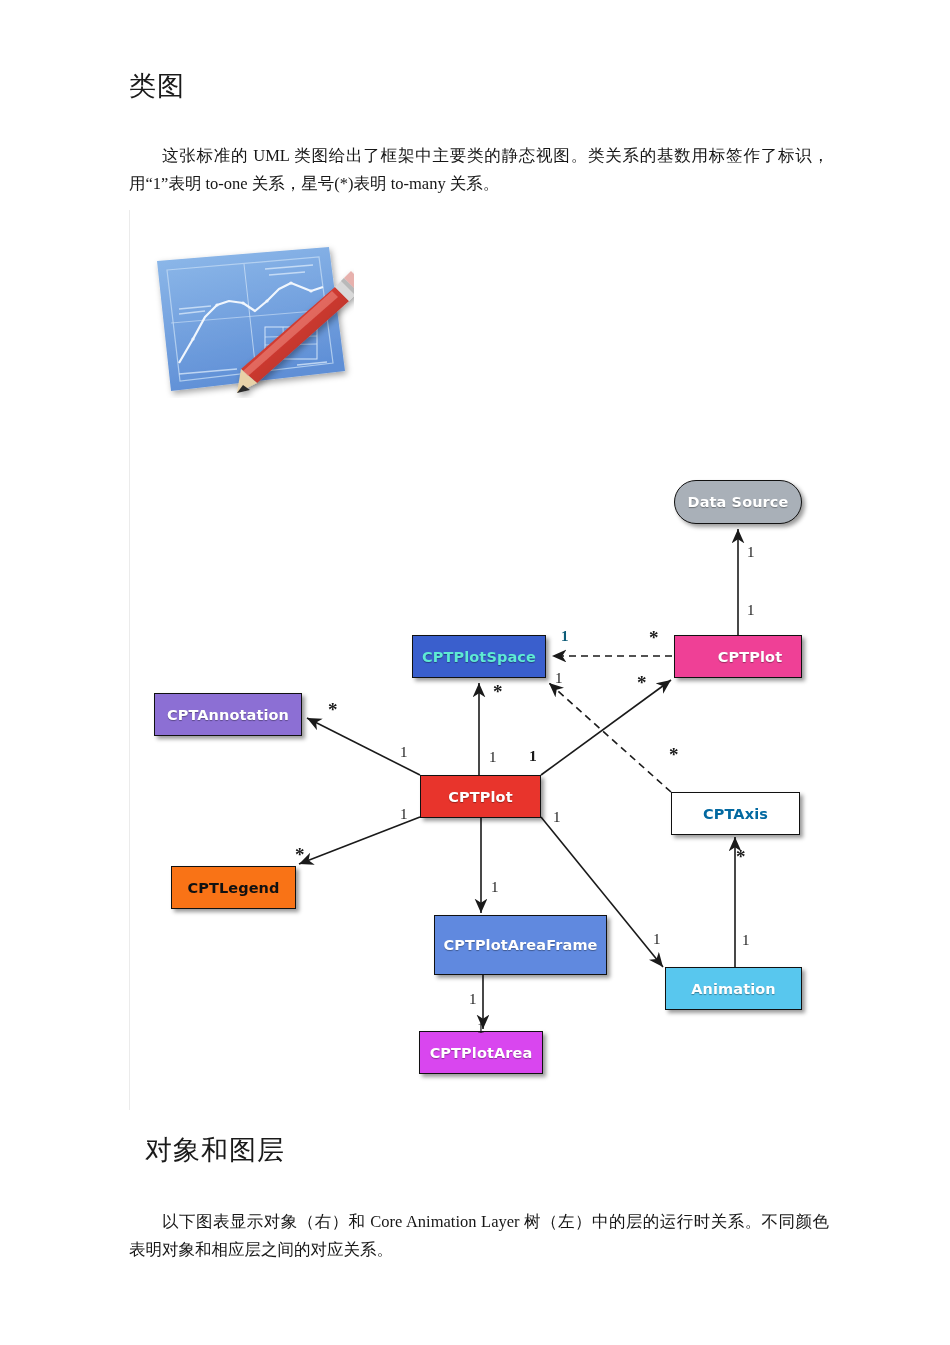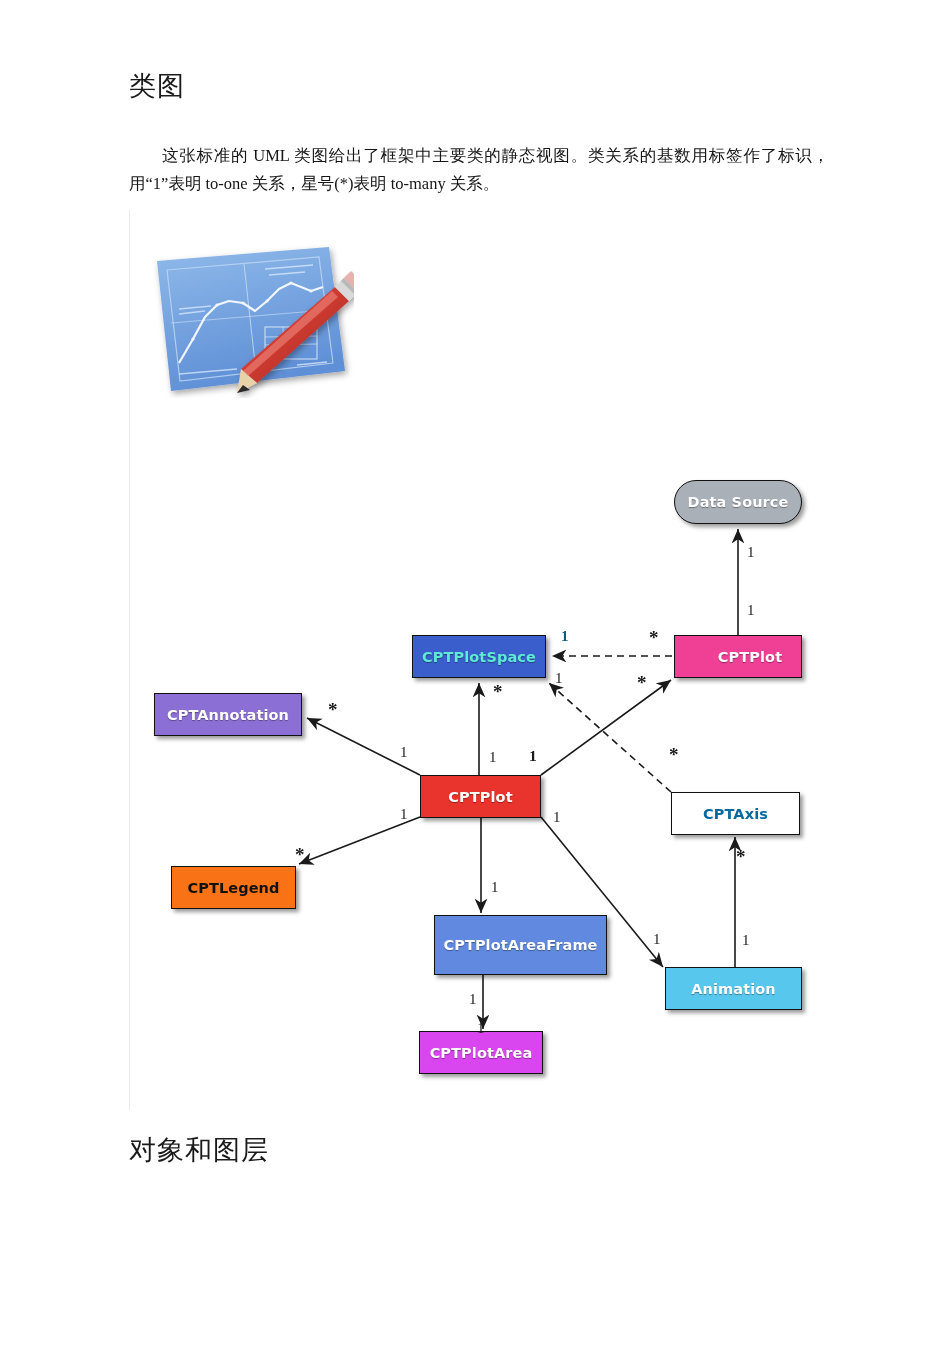--- a/index.html
+++ b/index.html
@@ -37,21 +37,21 @@
     position: absolute;
     left: 113px;
     margin: 0;
     font-family: "DejaVu Serif", "Liberation Serif", serif;
     font-weight: 400;
     font-size: 27px;
     letter-spacing: 1px;
     color: #1a1a1a;
   }
   #title-class-diagram { top: 68px; }
-  #title-objects-layers { top: 1132px; }
+  #title-objects-layers { top: 1132px; margin-left: 16px; }
 
   p.body-text {
     position: absolute;
     left: 113px;
     width: 700px;
     margin: 0;
     font-size: 16.5px;
     line-height: 28px;
     text-align: justify;
     color: #161616;
@@ -259,13 +259,14 @@
         <span class="mult" style="left: 362px; top: 425px;">1</span>
         <span class="mult" style="left: 524px; top: 477px;">1</span>
         <span class="mult" style="left: 613px; top: 478px;">1</span>
         <span class="mult" style="left: 340px; top: 537px;">1</span>
         <span class="mult" style="left: 348px; top: 566px;">1</span>
       </div>
   </div>
 
   <h1 class="section-title" id="title-objects-layers">对象和图层</h1>
 
+  <p class="body-text" id="para-2">以下图表显示对象（右）和 Core Animation Layer 树（左）中的层的运行时关系。不同颜色表明对象和相应层之间的对应关系。</p>
 </div>
 
 </body></html>

